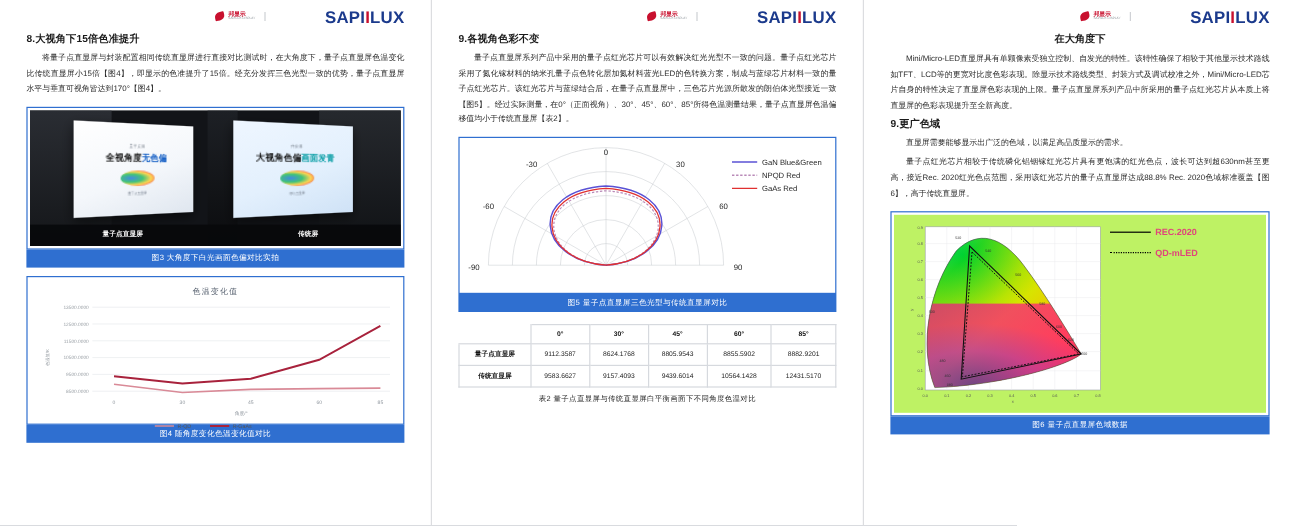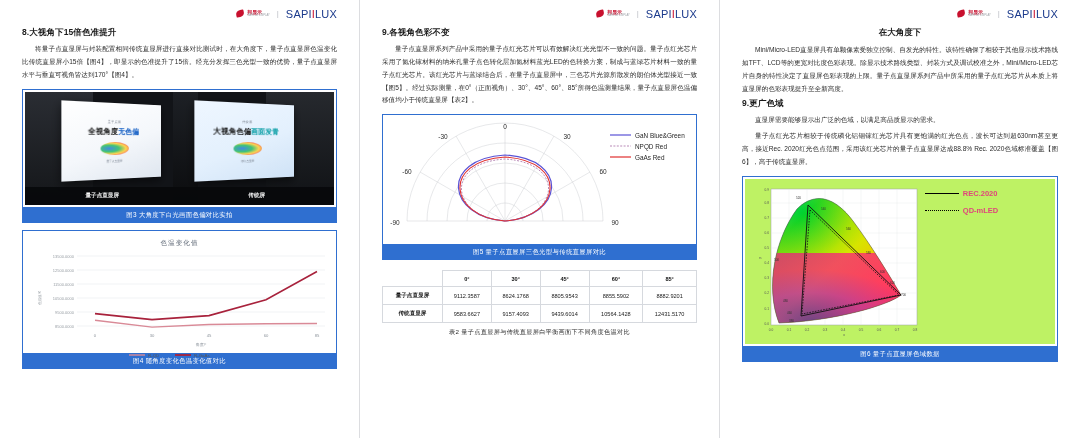--- a/index.html
+++ b/index.html
@@ -38,21 +38,21 @@
     border-radius:60% 10% 55% 10%;
     transform:rotate(-12deg);
   }
   .brand .cn {
     font-size:5px; color:#c8102e; letter-spacing:-0.2px;
     line-height:1; font-weight:bold; white-space:nowrap;
   }
   .brand .cn small{ display:block; font-size:2.6px; color:#9aa0a6; font-weight:normal; letter-spacing:0;}
   .brand .divider { color:#b9bcc2; font-size:8px; margin:0 2px; }
   .brand .sapi {
-    font-size:11px; font-weight:normal; color:#1b3a8c; letter-spacing:0.2px;
+    font-size:14px; font-weight:bold; color:#1b3a8c; letter-spacing:0.2px;margin-left:42px;
   }
   .brand .sapi i { color:#c8102e; font-style:normal; }
 
   
   h2.sec {
     font-size:8.5px; font-weight:bold; color:#1a1a1a;
     margin:2px 0 4px 0; letter-spacing:0.1px;
   }
   h2.center {
     text-align:center; font-size:8.5px; font-weight:bold;

